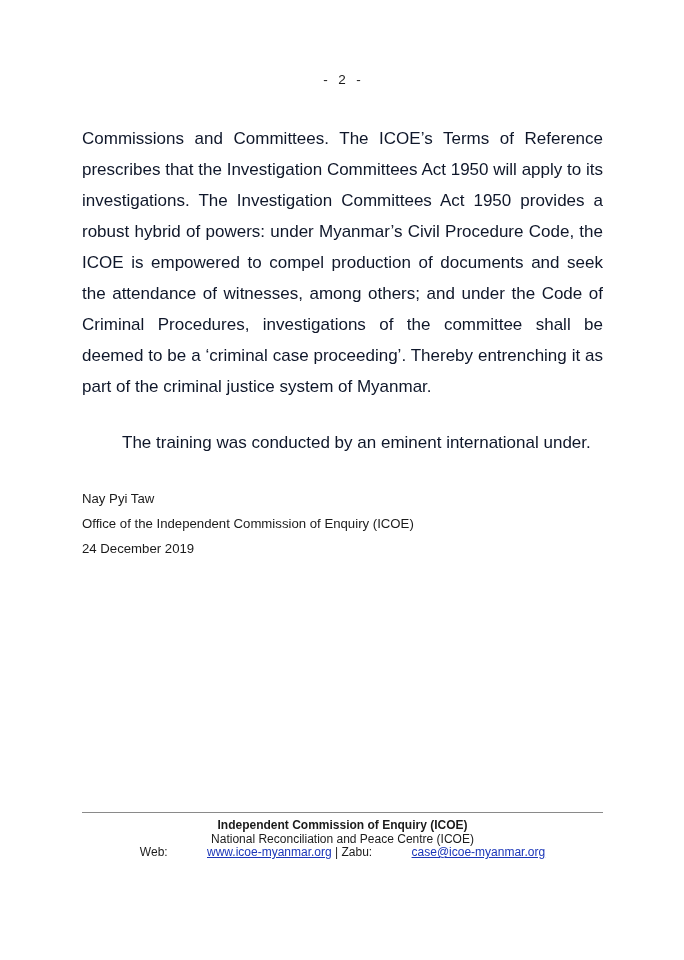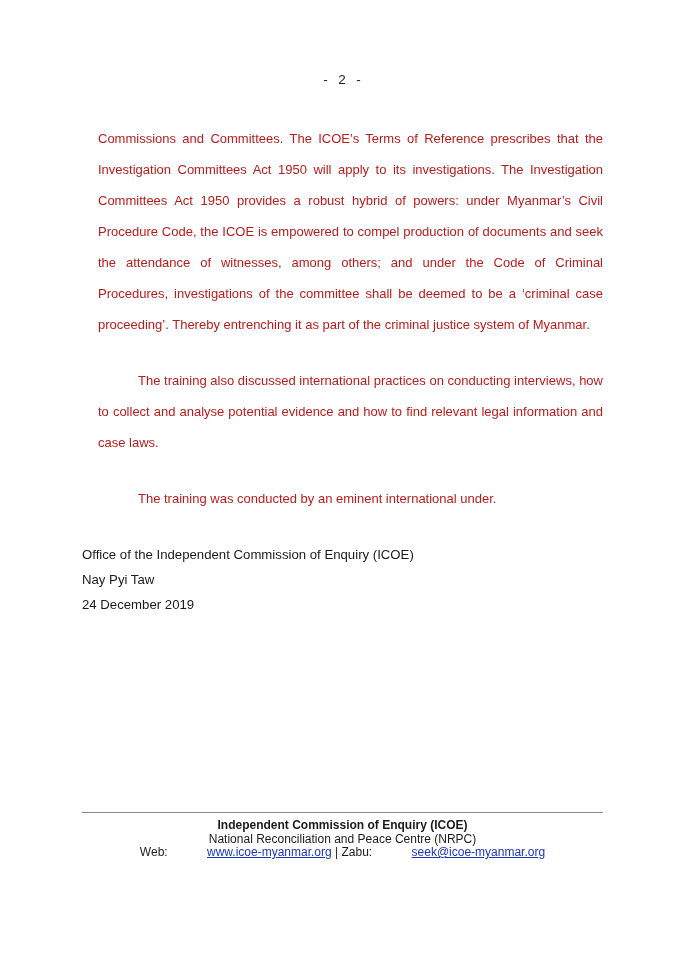--- a/index.html
+++ b/index.html
@@ -32,24 +32,24 @@
     font-size: 13.5px;
     color: #1a1a1a;
     letter-spacing: 1px;
     padding-top: 72px;
     white-space: pre;
   }
   .body-text {
     margin-top: 36px;
   }
   p.para {
-    margin: 0 0 0 16px;
-    font-size: 13px;
+    margin: 0 0 0 0;
+    font-size: 17px;
     line-height: 31px;
-    color: #b91c1c;
+    color: #0f172a;
     text-align: justify;
     text-justify: inter-word;
   }
   p.para.indent {
     text-indent: 40px;
   }
   p.spacer-before {
     margin-top: 25px;
   }
   .signoff {
@@ -93,36 +93,35 @@
 <body>
 
 <div class="page">
   <div class="page-inner">
 
     <div class="page-number">-  2  -</div>
 
     <div class="body-text">
       <p class="para">Commissions and Committees. The ICOE’s Terms of Reference prescribes that the Investigation Committees Act 1950 will apply to its investigations. The Investigation Committees Act 1950 provides a robust hybrid of powers: under Myanmar’s Civil Procedure Code, the ICOE is empowered to compel production of documents and seek the attendance of witnesses, among others; and under the Code of Criminal Procedures, investigations of the committee shall be deemed to be a ‘criminal case proceeding’. Thereby entrenching it as part of the criminal justice system of Myanmar.</p>
 
-      <p class="para indent spacer-before">The training also discussed international practices on conducting interviews, how to collect and analyse potential evidence and how to find relevant legal information and case laws.</p>
 
       <p class="para indent spacer-before">The training was conducted by an eminent international under.</p>
     </div>
 
     <div class="signoff">
+      <div>Nay Pyi Taw</div>
       <div>Office of the Independent Commission of Enquiry (ICOE)</div>
-      <div>Nay Pyi Taw</div>
       <div>24 December 2019</div>
     </div>
 
   </div>
 
   <div class="footer">
     <div class="footer-rule"></div>
     <div class="footer-line bold">Independent Commission of Enquiry (ICOE)</div>
-    <div class="footer-line">National Reconciliation and Peace Centre (NRPC)</div>
+    <div class="footer-line">National Reconciliation and Peace Centre (ICOE)</div>
     <div class="footer-line">
       <span>Web:</span>
       <span class="link">www.icoe-myanmar.org</span><span> | </span><span>Zabu:</span>
-      <span class="link red">seek@icoe-myanmar.org</span>
+      <span class="link red">case@icoe-myanmar.org</span>
     </div>
   </div>
 </div>
 
 </body></html>

